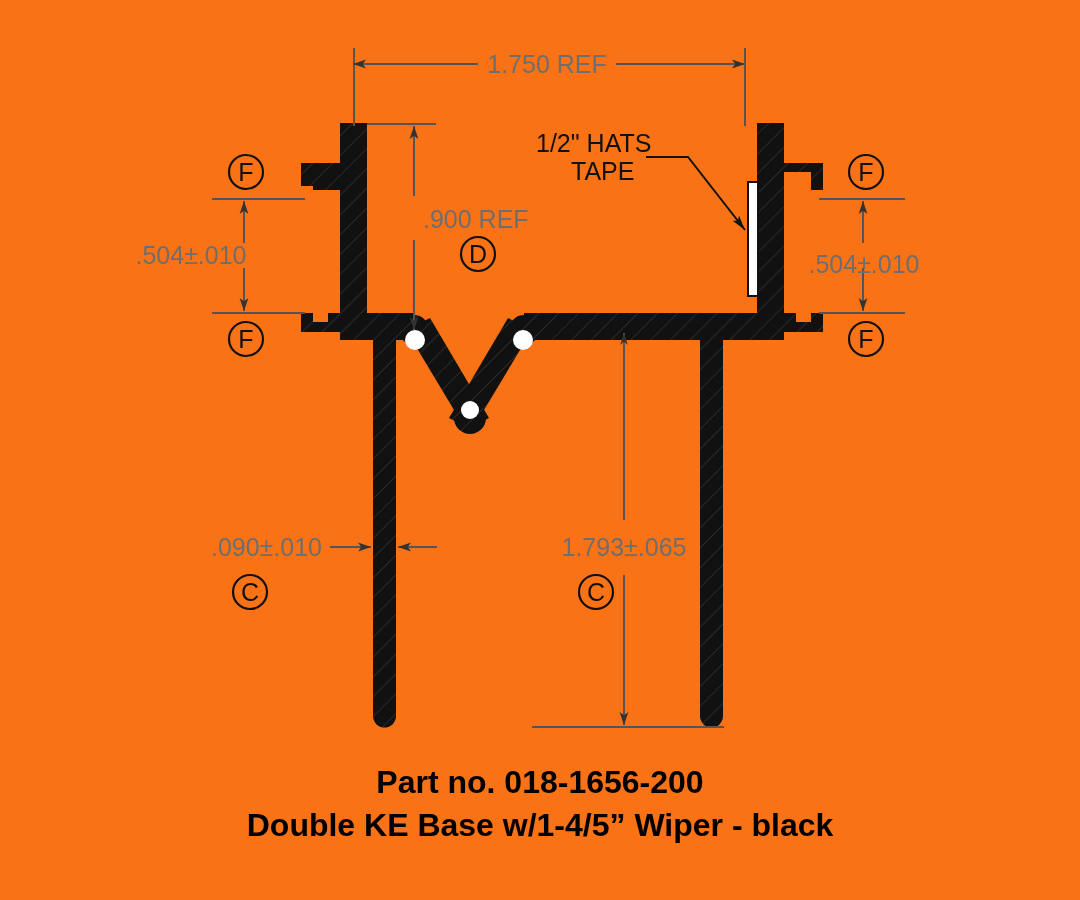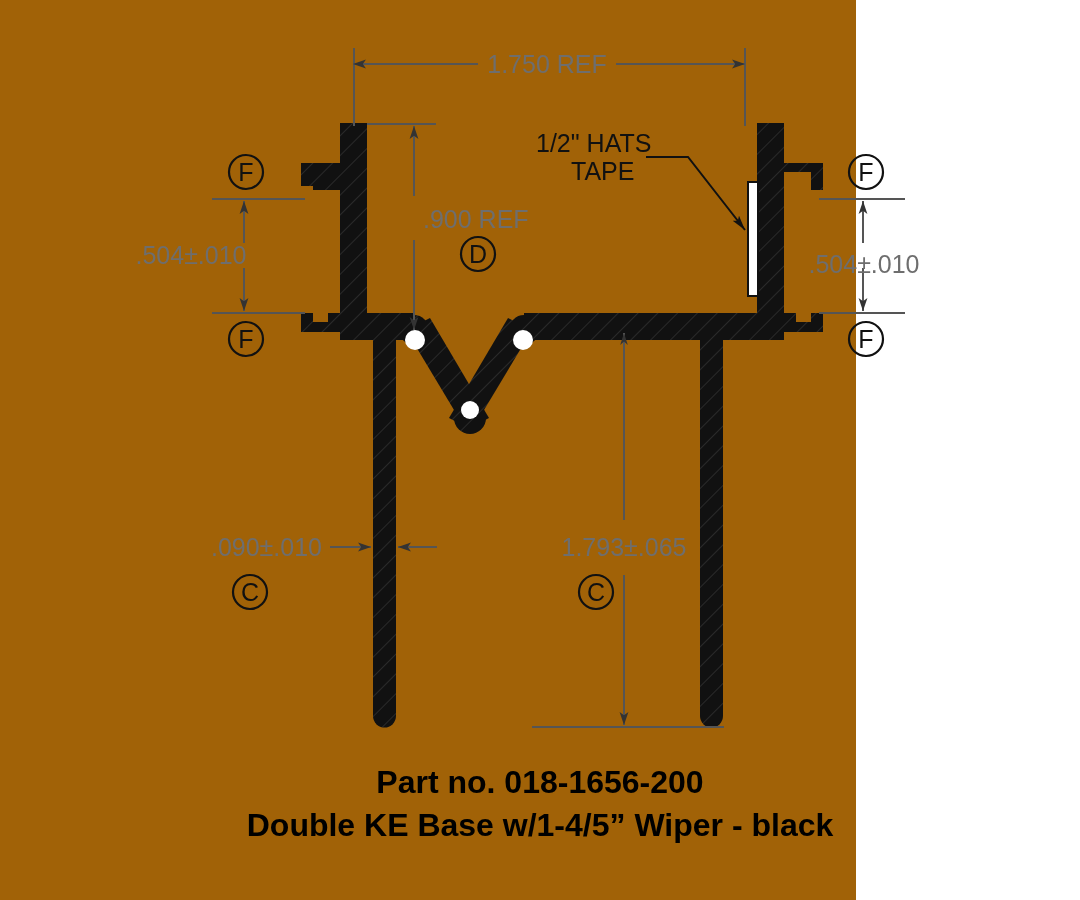--- a/index.html
+++ b/index.html
@@ -8,23 +8,23 @@
     background: #ffffff;
   }
   body {
     width: 1080px;
     height: 900px;
     font-family: "Liberation Sans", sans-serif;
     overflow: hidden;
   }
   #drawing-root {
     position: relative;
-    width: 856px;
+    width: 1080px;
     height: 900px;
-    background: #a16207;
+    background: #f97316;
   }
   svg.canvas {
     position: absolute;
     top: 0;
     left: 0;
     width: 1080px;
     height: 900px;
     display: block;
   }
   .dim-text {

